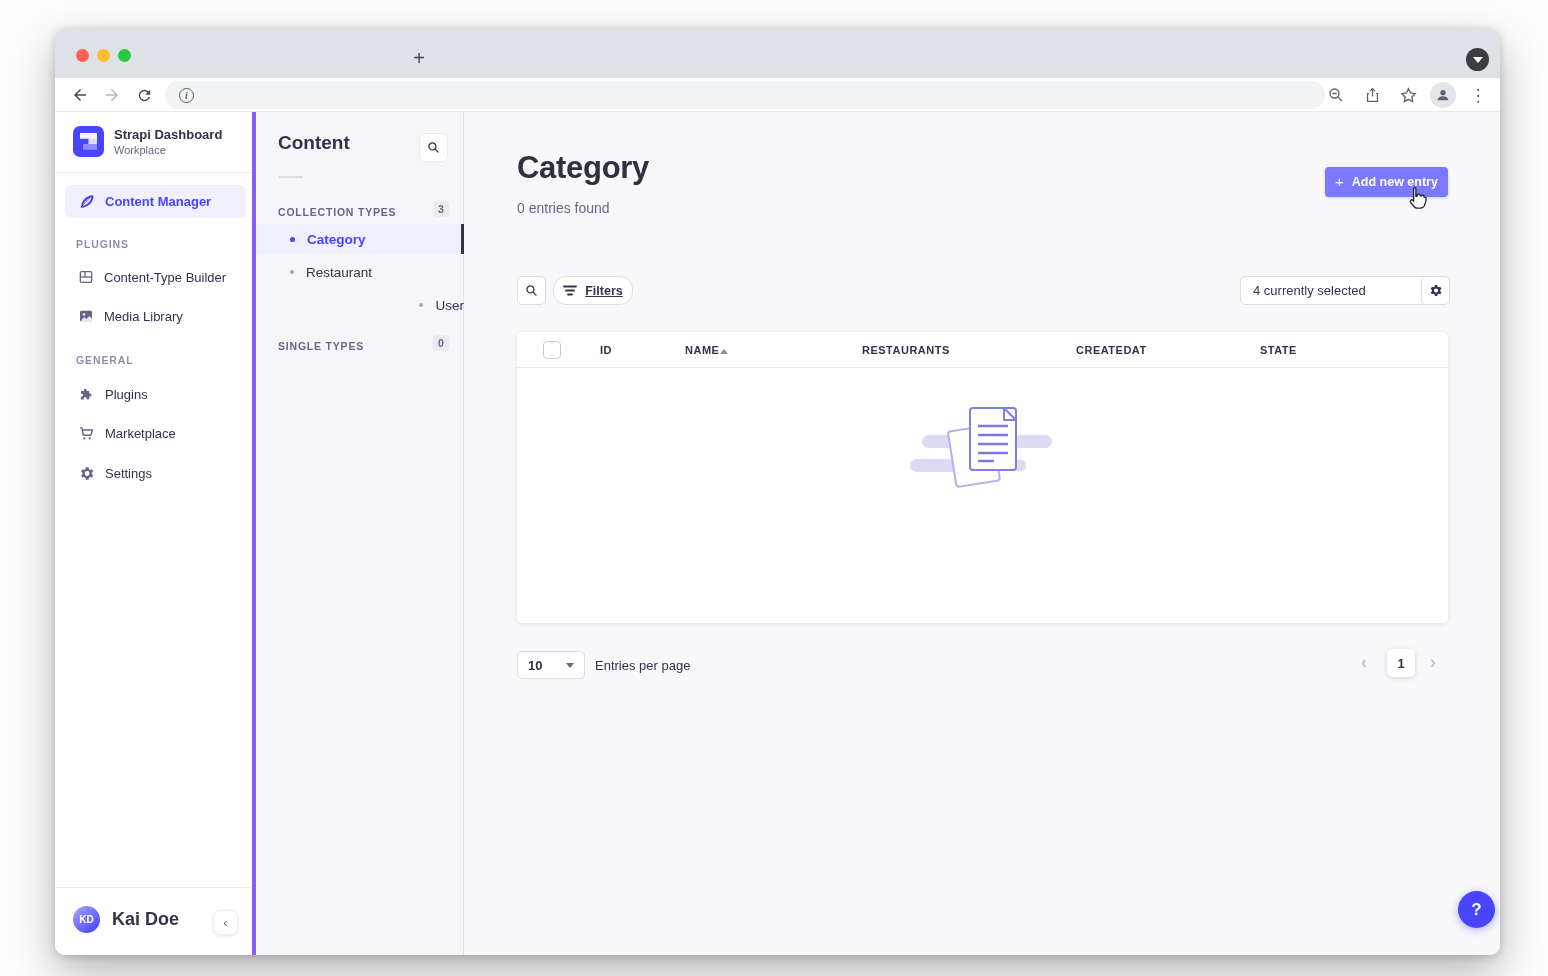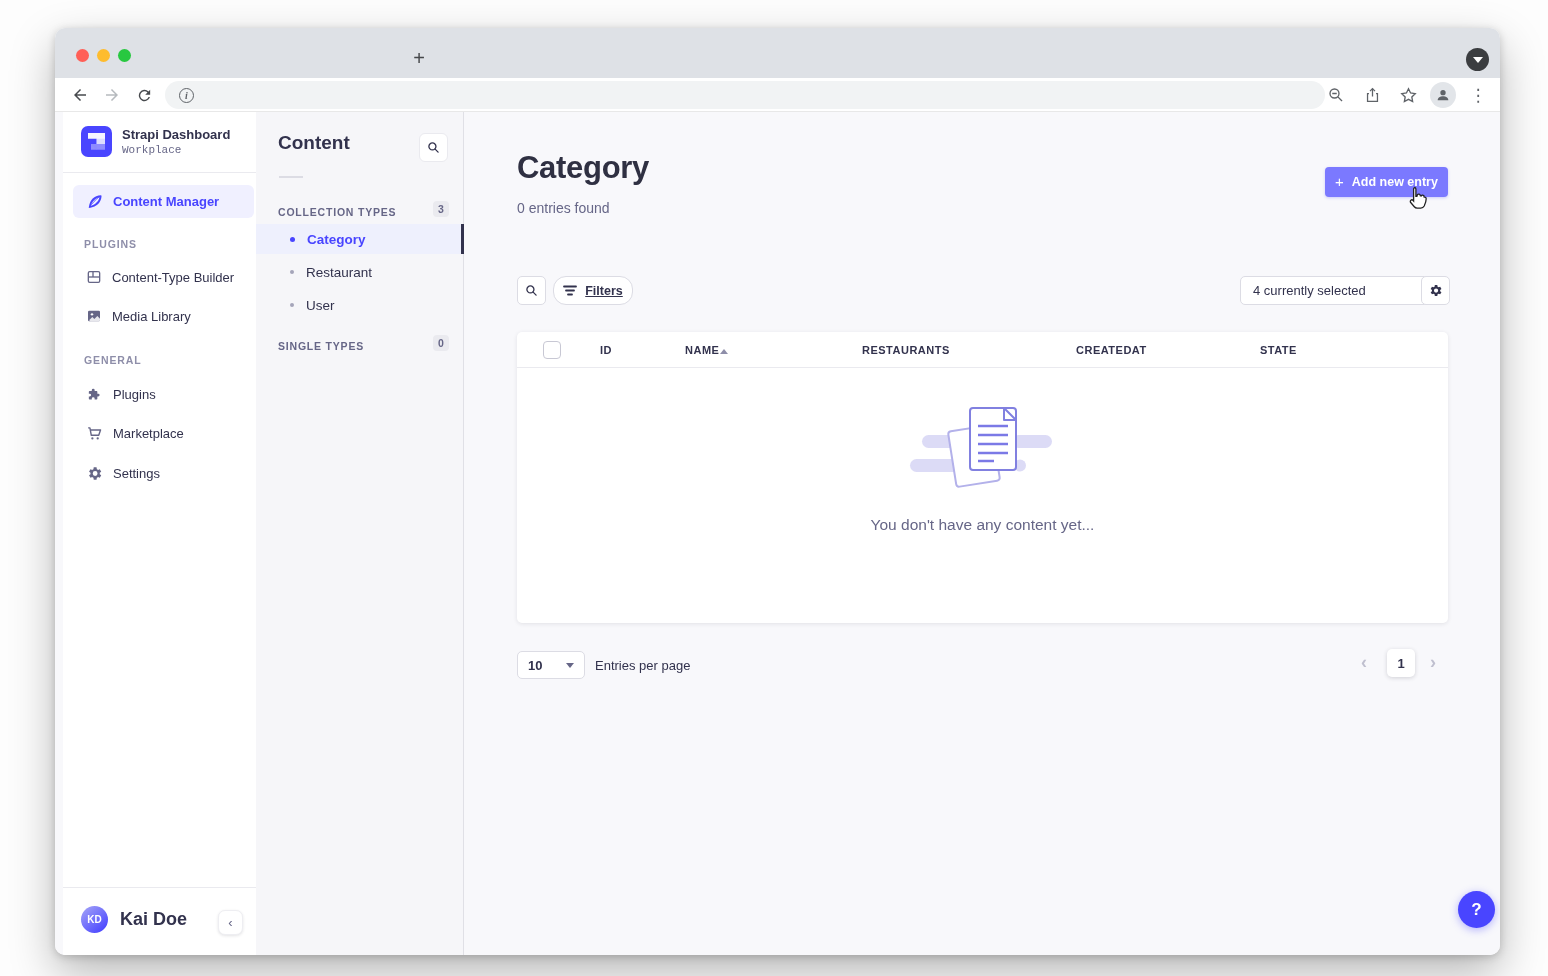--- a/index.html
+++ b/index.html
@@ -23,26 +23,26 @@
   .urlbar { position:absolute; left:110px; top:3px; width:1160px; height:28px; background:#f1f3f4; border-radius:14px; display:flex; align-items:center; padding:0 14px; }
   .url-text { font-size:14.5px; color:#202124; margin-left:10px; white-space:nowrap; overflow:hidden; }
   .info-ic { width:15px; height:15px; border:1.5px solid #5f6368; border-radius:50%; color:#5f6368; font-size:10px; font-weight:700; display:flex; align-items:center; justify-content:center; flex:none; font-family:"Liberation Serif",serif; font-style:italic; }
   .tool-right { position:absolute; right:8px; top:3px; display:flex; align-items:center; gap:8px; }
   .tr-btn { width:28px; height:28px; display:flex; align-items:center; justify-content:center; }
   .avatar-chrome { width:26px; height:26px; border-radius:50%; background:#e2e5e9; display:flex; align-items:center; justify-content:center; }
   .dots { font-size:17px; color:#5f6368; letter-spacing:0; }
 
   
   .app { position:absolute; left:0; top:84px; width:1445px; height:843px; background:#f8f8fb; }
-  .sidebar { position:absolute; left:8px; top:0; width:201px; height:843px; background:#fff; border-right:7px solid #8b5cf6; }
+  .sidebar { position:absolute; left:0; top:0; width:201px; height:843px; background:#fff; border-right:4px solid #8b5cf6; }
   .brand { position:absolute; left:18px; top:14px; display:flex; align-items:center; gap:10px; }
   .logo { width:31px; height:31px; border-radius:7px; background:#4945ff; position:relative; overflow:hidden; flex:none; }
   .logo svg { position:absolute; left:0; top:0; }
   .brand-name { font-size:13px; font-weight:700; color:#32324d; line-height:1.25; }
-  .brand-ws { font-size:11px; color:#666687;font-family:Liberation Mono, monospace; }
+  .brand-ws { font-size:11px; color:#666687; }
   .sb-divider { position:absolute; left:0; top:60px; width:100%; height:1px; background:#eaeaef; }
   .cm-item { position:absolute; left:10px; top:73px; width:181px; height:33px; background:#f0f0ff; border-radius:6px; display:flex; align-items:center; padding-left:13px; gap:10px; }
   .cm-item span.lbl { font-size:13px; font-weight:700; color:#4945ff; }
   .sb-section { position:absolute; left:21px; font-size:10.5px; font-weight:700; letter-spacing:.9px; color:#8e8ea9; }
   .sb-row { position:absolute; left:10px; width:181px; height:32px; display:flex; align-items:center; padding-left:13px; gap:10px; border-radius:6px; }
   .sb-row span.lbl { font-size:13px; color:#32324d; }
   .sb-bottom-divider { position:absolute; left:0; bottom:67px; width:100%; height:1px; background:#eaeaef; }
   .user-row { position:absolute; left:18px; bottom:22px; display:flex; align-items:center; gap:12px; }
   .avatar-kd { width:27px; height:27px; border-radius:50%; background:linear-gradient(140deg,#a6a6f7 0%,#4945ff 90%); color:#fff; font-size:10px; font-weight:700; display:flex; align-items:center; justify-content:center; }
   .user-name { font-size:18px; font-weight:700; color:#32324d; }
@@ -249,21 +249,21 @@
 
       <div class="sn-item active" style="top:112px;">
         <span class="dot"></span>
         <span class="lbl">Category</span>
         <span class="active-bar"></span>
       </div>
       <div class="sn-item" style="top:145px;">
         <span class="dot"></span>
         <span class="lbl">Restaurant</span>
       </div>
-      <div class="sn-item" style="top:178px;">
+      <div class="sn-item" style="top:178px;justify-content:flex-end;">
         <span class="dot"></span>
         <span class="lbl">User</span>
       </div>
 
       <div class="group-label" style="top:228px;">SINGLE TYPES</div>
       <div class="badge" style="top:223px;">0</div>
     </div>
 
     <div class="main">
       <div class="page-title">Category</div>
@@ -323,21 +323,20 @@
               <rect x="44" y="26" width="44" height="56" rx="3" fill="#fff" stroke="#b3b1ea" stroke-width="2"></rect>
             </g>
             <rect x="62" y="6" width="46" height="62" rx="3" fill="#fff" stroke="#8180e0" stroke-width="2"></rect>
             <path d="M96 6l12 12h-12z" fill="#fff" stroke="#8180e0" stroke-width="2" stroke-linejoin="round"></path>
             <line x1="70" y1="24" x2="100" y2="24" stroke="#7b79e6" stroke-width="2.5"></line>
             <line x1="70" y1="33" x2="100" y2="33" stroke="#7b79e6" stroke-width="2.5"></line>
             <line x1="70" y1="42" x2="100" y2="42" stroke="#7b79e6" stroke-width="2.5"></line>
             <line x1="70" y1="51" x2="100" y2="51" stroke="#7b79e6" stroke-width="2.5"></line>
             <line x1="70" y1="59" x2="86" y2="59" stroke="#7b79e6" stroke-width="2.5"></line>
           </svg>
-          <div class="empty-msg">You don't have any content yet...</div>
         </div>
       </div>
 
       <div class="pagesize">
         <span>10</span>
         <span class="chev"></span>
       </div>
       <div class="entries-lbl">Entries per page</div>
       <div class="pg-chev" style="left:897px;">‹</div>
       <div class="pg-num">1</div>

